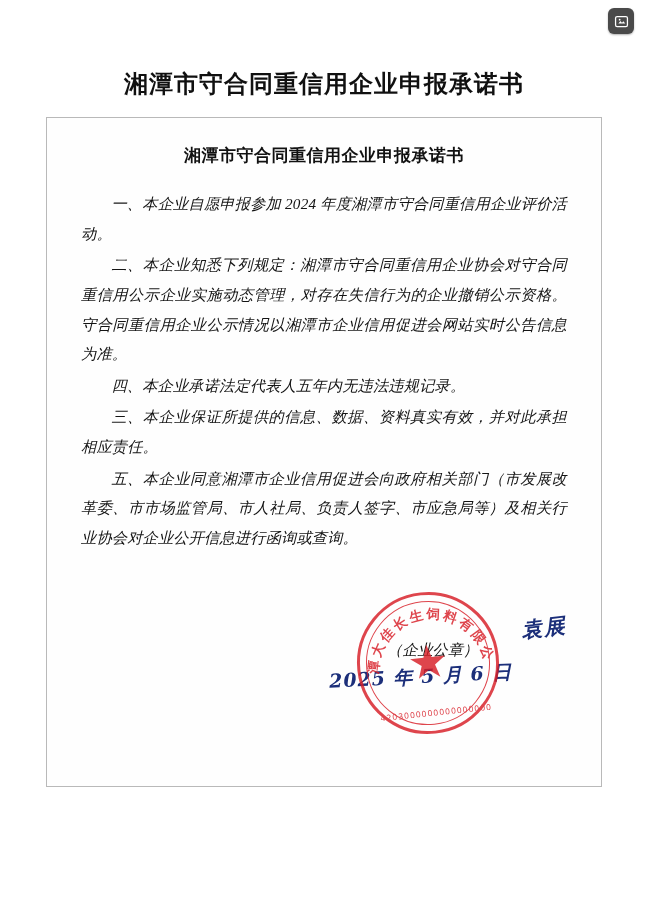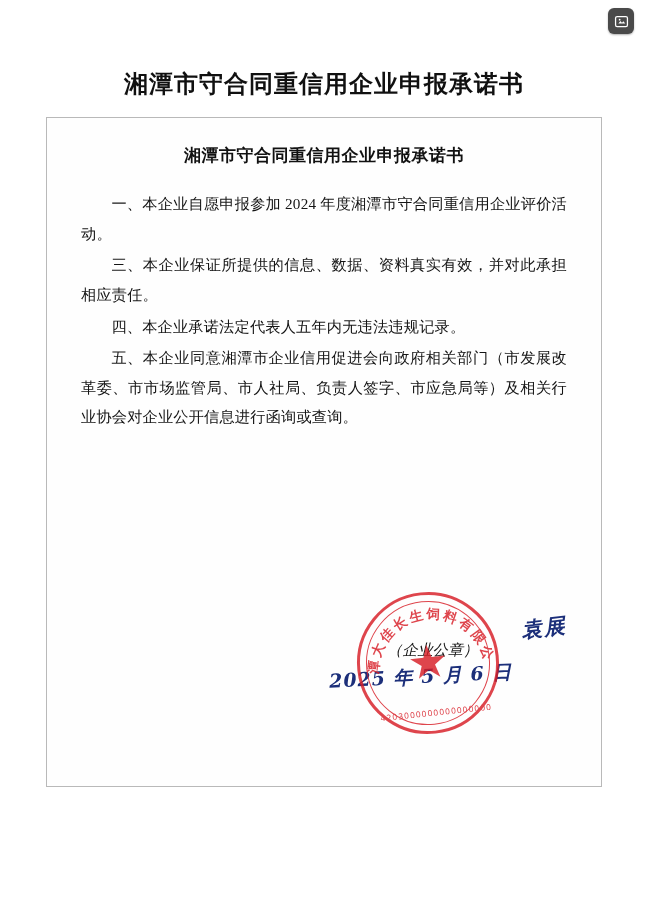--- a/index.html
+++ b/index.html
@@ -77,20 +77,21 @@
 
   .para {
     font-size: 15.2px;
     line-height: 1.95;
     color: #141414;
     text-align: justify;
     text-justify: inter-ideograph;
     text-indent: 2em;
     margin: 0 0 2px 0;
     letter-spacing: 0.2px;
+    font-style: italic;
   }
 
   
   .sig-block {
     position: absolute;
     left: 34px;
     right: 34px;
     top: 470px;
     height: 180px;
   }
@@ -202,22 +203,23 @@
 </div>
 
 <div class="doc-title">湘潭市守合同重信用企业申报承诺书</div>
 
 <div class="sheet">
   <div class="sheet-inner">
 
     <div class="sheet-title">湘潭市守合同重信用企业申报承诺书</div>
 
     <p class="para">一、本企业自愿申报参加 2024 年度湘潭市守合同重信用企业评价活动。</p>
+    <p class="para">二、本企业知悉下列规定：湘潭市守合同重信用企业协会对守合同重信用公示企业实施动态管理，对存在失信行为的企业撤销公示资格。守合同重信用企业公示情况以湘潭市企业信用促进会网站实时公告信息为准。</p>
+    <p class="para">四、本企业承诺法定代表人五年内无违法违规记录。</p>
     <p class="para">三、本企业保证所提供的信息、数据、资料真实有效，并对此承担相应责任。</p>
-    <p class="para">四、本企业承诺法定代表人五年内无违法违规记录。</p>
     <p class="para">五、本企业同意湘潭市企业信用促进会向政府相关部门（市发展改革委、市市场监管局、市人社局、负责人签字、市应急局等）及相关行业协会对企业公开信息进行函询或查询。</p>
 
     <div class="sig-block">
       <div class="sig-sub">（企业公章）</div>
       <div class="ink ink-name">袁展</div>
       <div class="ink ink-date">2025 年 5 月 6 日</div>
     </div>
 
     <div class="seal">
       <svg class="seal-arc" viewBox="0 0 142 142">

